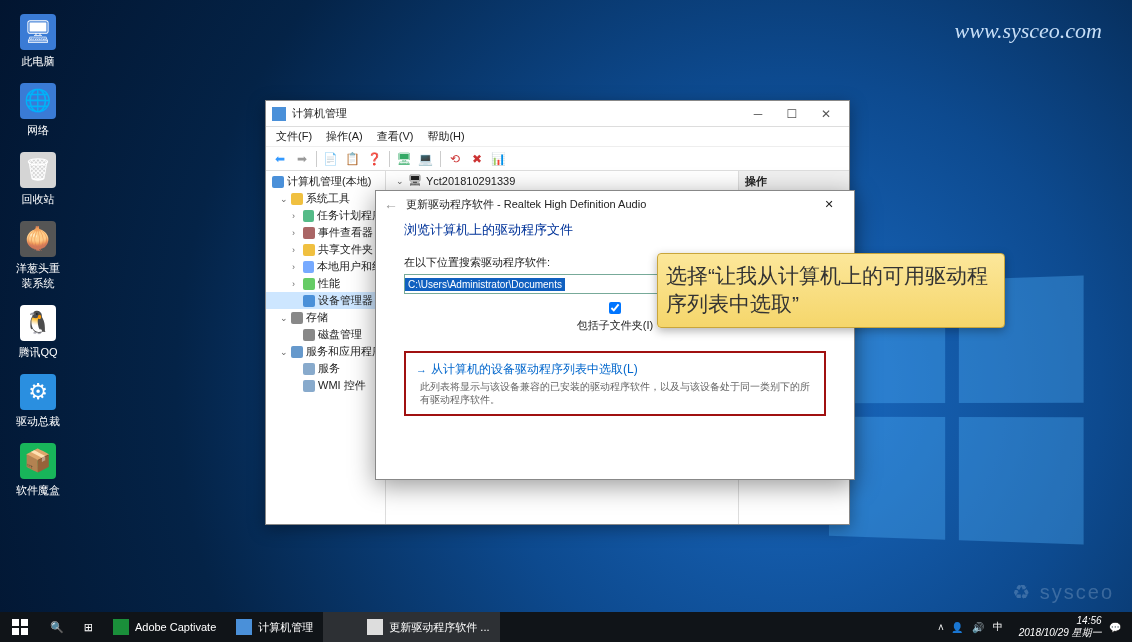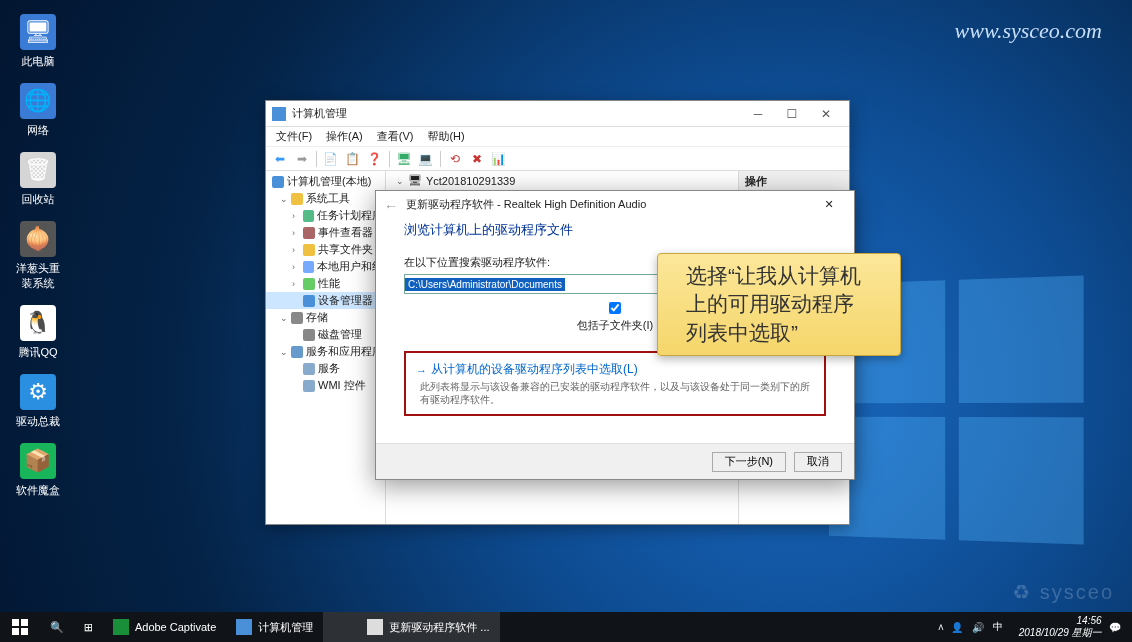--- a/index.html
+++ b/index.html
@@ -91,23 +91,23 @@
 
 .option-box { border: 2px solid #a01010; padding: 8px 10px; cursor: pointer; }
 .option-box .arr { color: #0066cc; margin-right: 4px; }
 .option-box .ot { color: #0066cc; font-size: 12px; margin-top: 44px; }
 .option-box .od { color: #666; font-size: 10px; margin-left: 4px; margin-top: 2px; line-height: 1.3; }
 
 .dlg-footer { height: 36px; border-top: 1px solid #ddd; display: flex; align-items: center; justify-content: flex-end; gap: 8px; padding: 0 12px; background: #f0f0f0; }
 
 
 .callout {
-  position: absolute; left: 657px; top: 253px; width: 244px;
+  position: absolute; left: 657px; top: 253px; width: 348px;
   background: linear-gradient(#fce79a, #f5d66b); border: 1px solid #c9a53a;
-  border-radius: 4px; padding: 8px 28px; font-size: 21px; color: #333;
+  border-radius: 4px; padding: 8px 8px; font-size: 21px; color: #333;
   box-shadow: 0 3px 10px rgba(0,0,0,0.3); line-height: 1.35;
 }
 </style>
 </head>
 <body>
 
 <div class="desktop">
   <div class="win-logo">
       <div></div>
       <div></div>
@@ -284,24 +284,20 @@
     </div>
     <label class="chk">
       <input type="checkbox" checked="" style="">
       <span>包括子文件夹(I)</span>
     </label>
     <div class="option-box">
       <div><span class="arr">→</span><span class="ot">从计算机的设备驱动程序列表中选取(L)</span></div>
       <div class="od">此列表将显示与该设备兼容的已安装的驱动程序软件，以及与该设备处于同一类别下的所有驱动程序软件。</div>
     </div>
   </div>
-  <div class="dlg-footer">
-    <button class="btn">下一步(N)</button>
-    <button class="btn">取消</button>
-  </div>
 </div>
 
 <div class="callout">选择“让我从计算机上的可用驱动程序列表中选取”</div>
 
 <div class="taskbar">
   <div class="tb-start">
     <svg viewBox="0 0 16 16">
         <rect x="0" y="0" width="7" height="7" fill="#fff"></rect>
         <rect x="9" y="0" width="7" height="7" fill="#fff"></rect>
         <rect x="0" y="9" width="7" height="7" fill="#fff"></rect>

